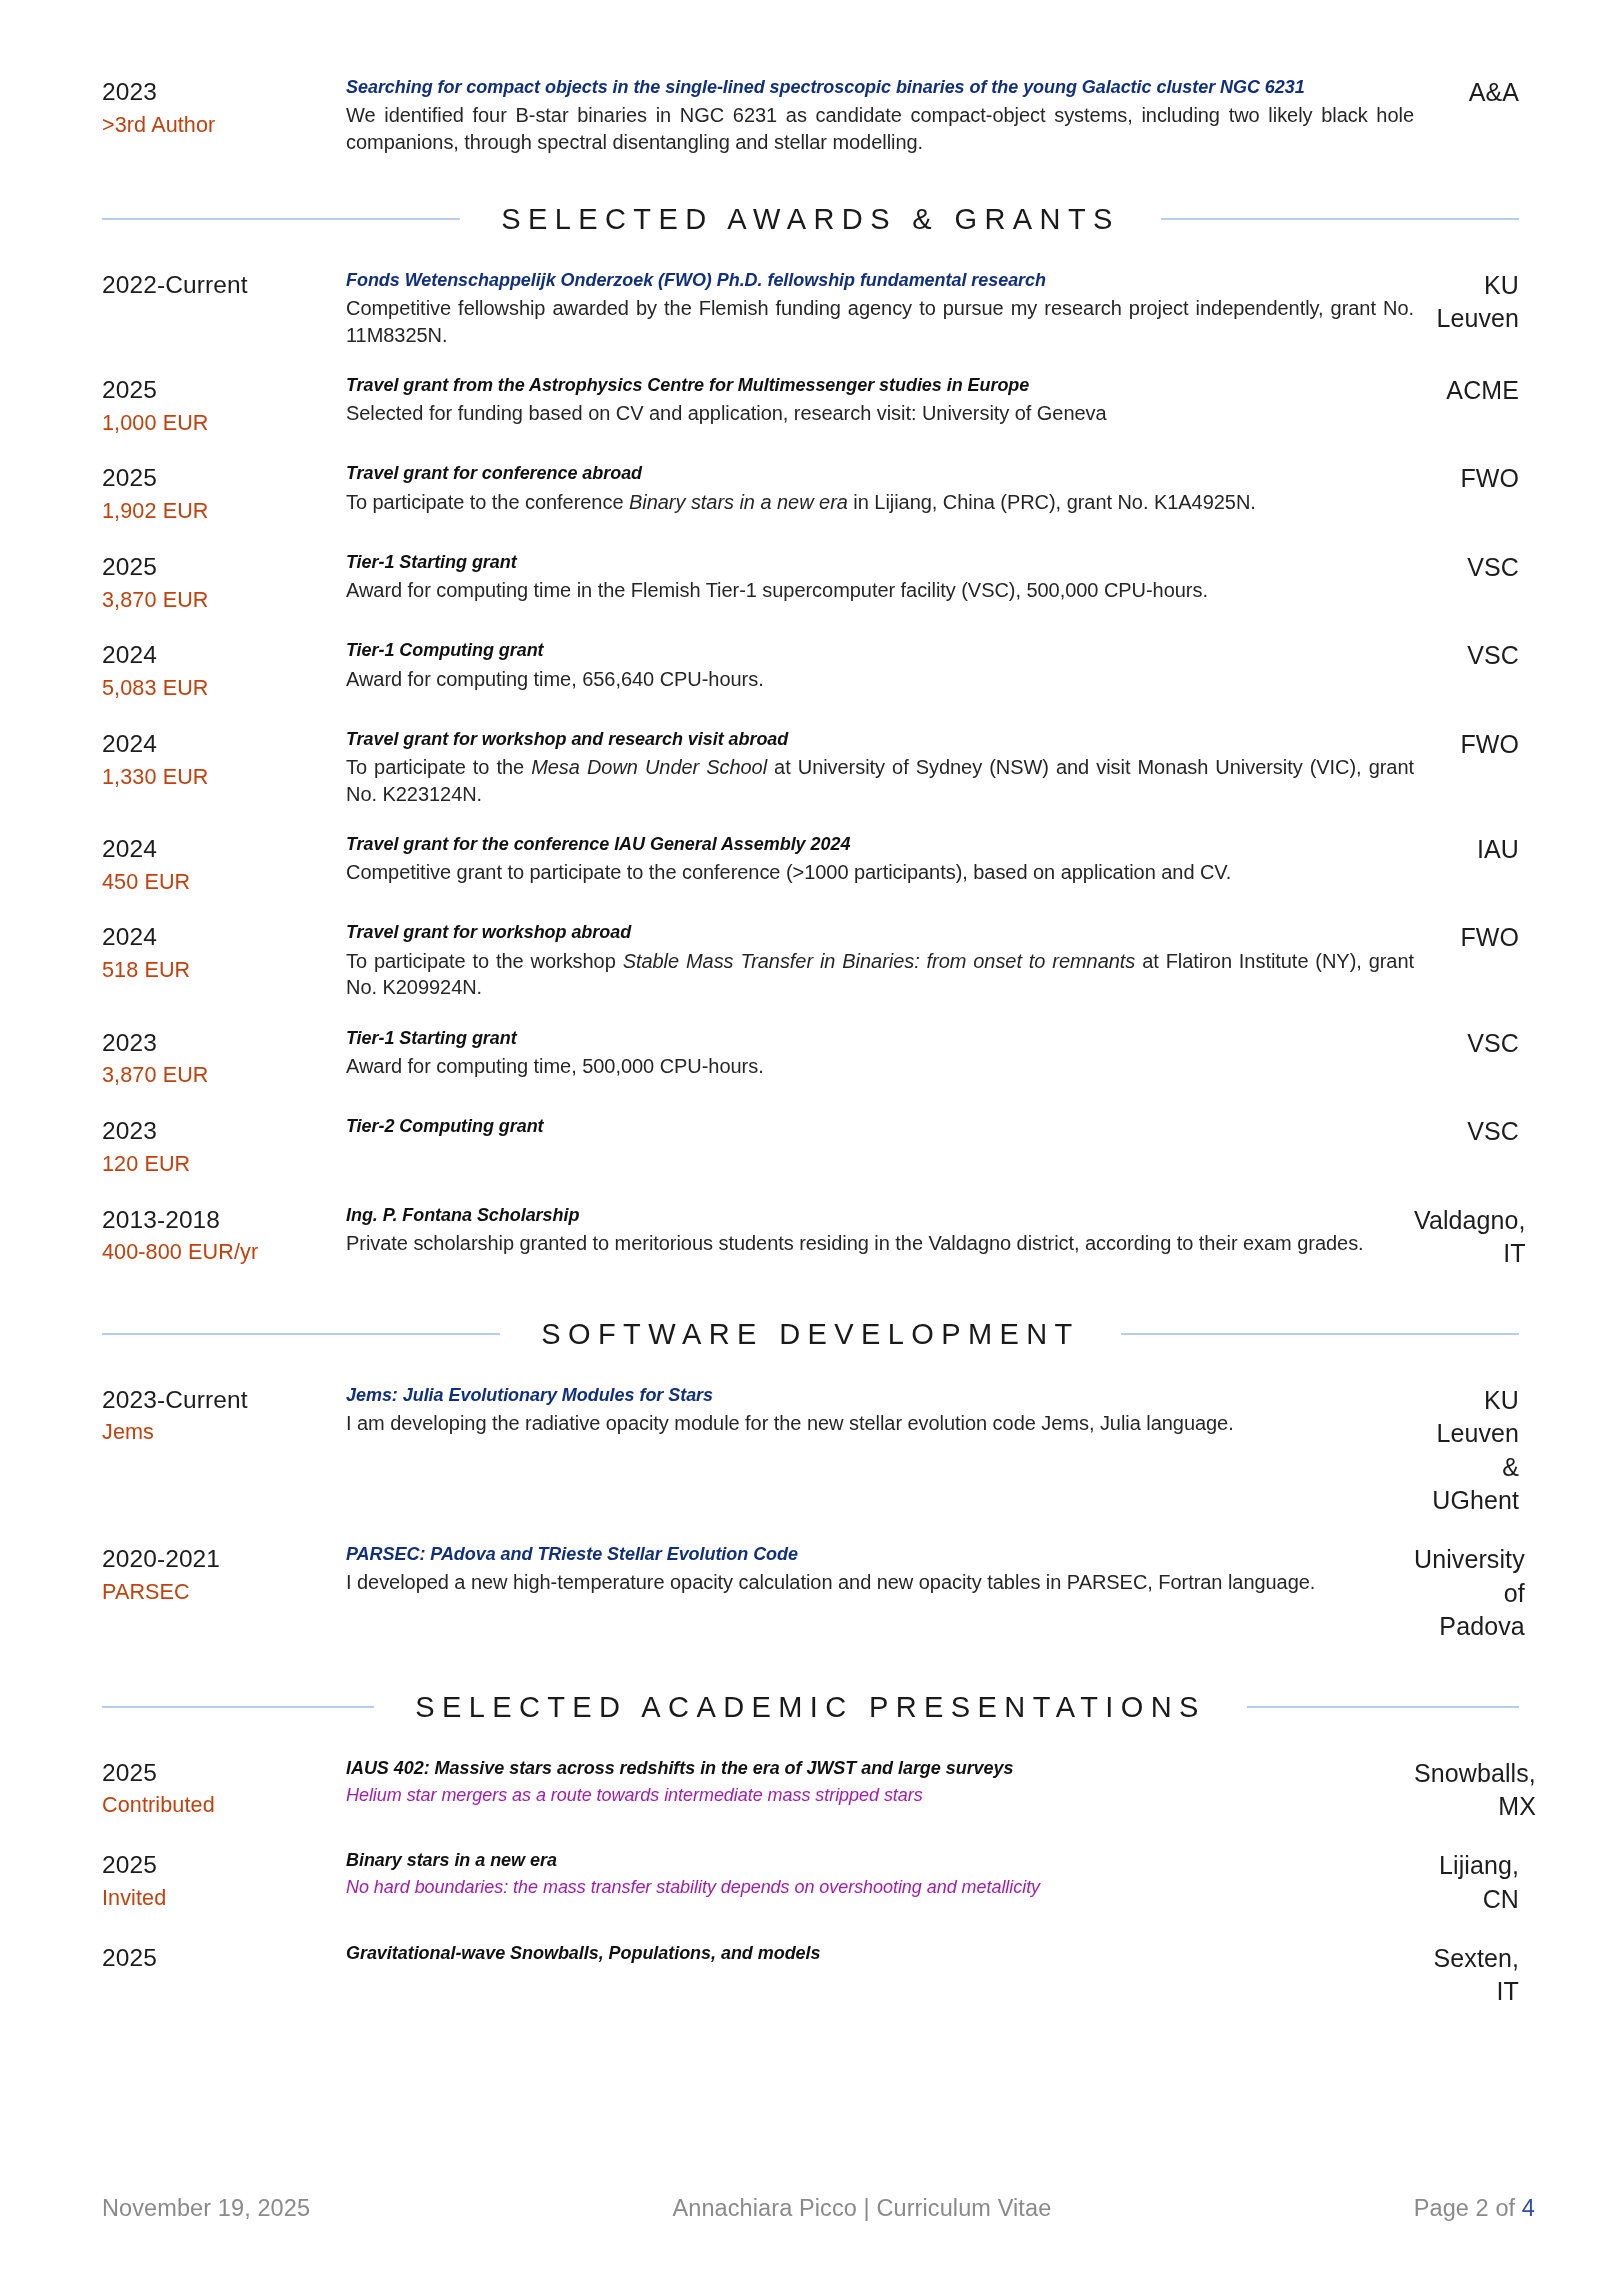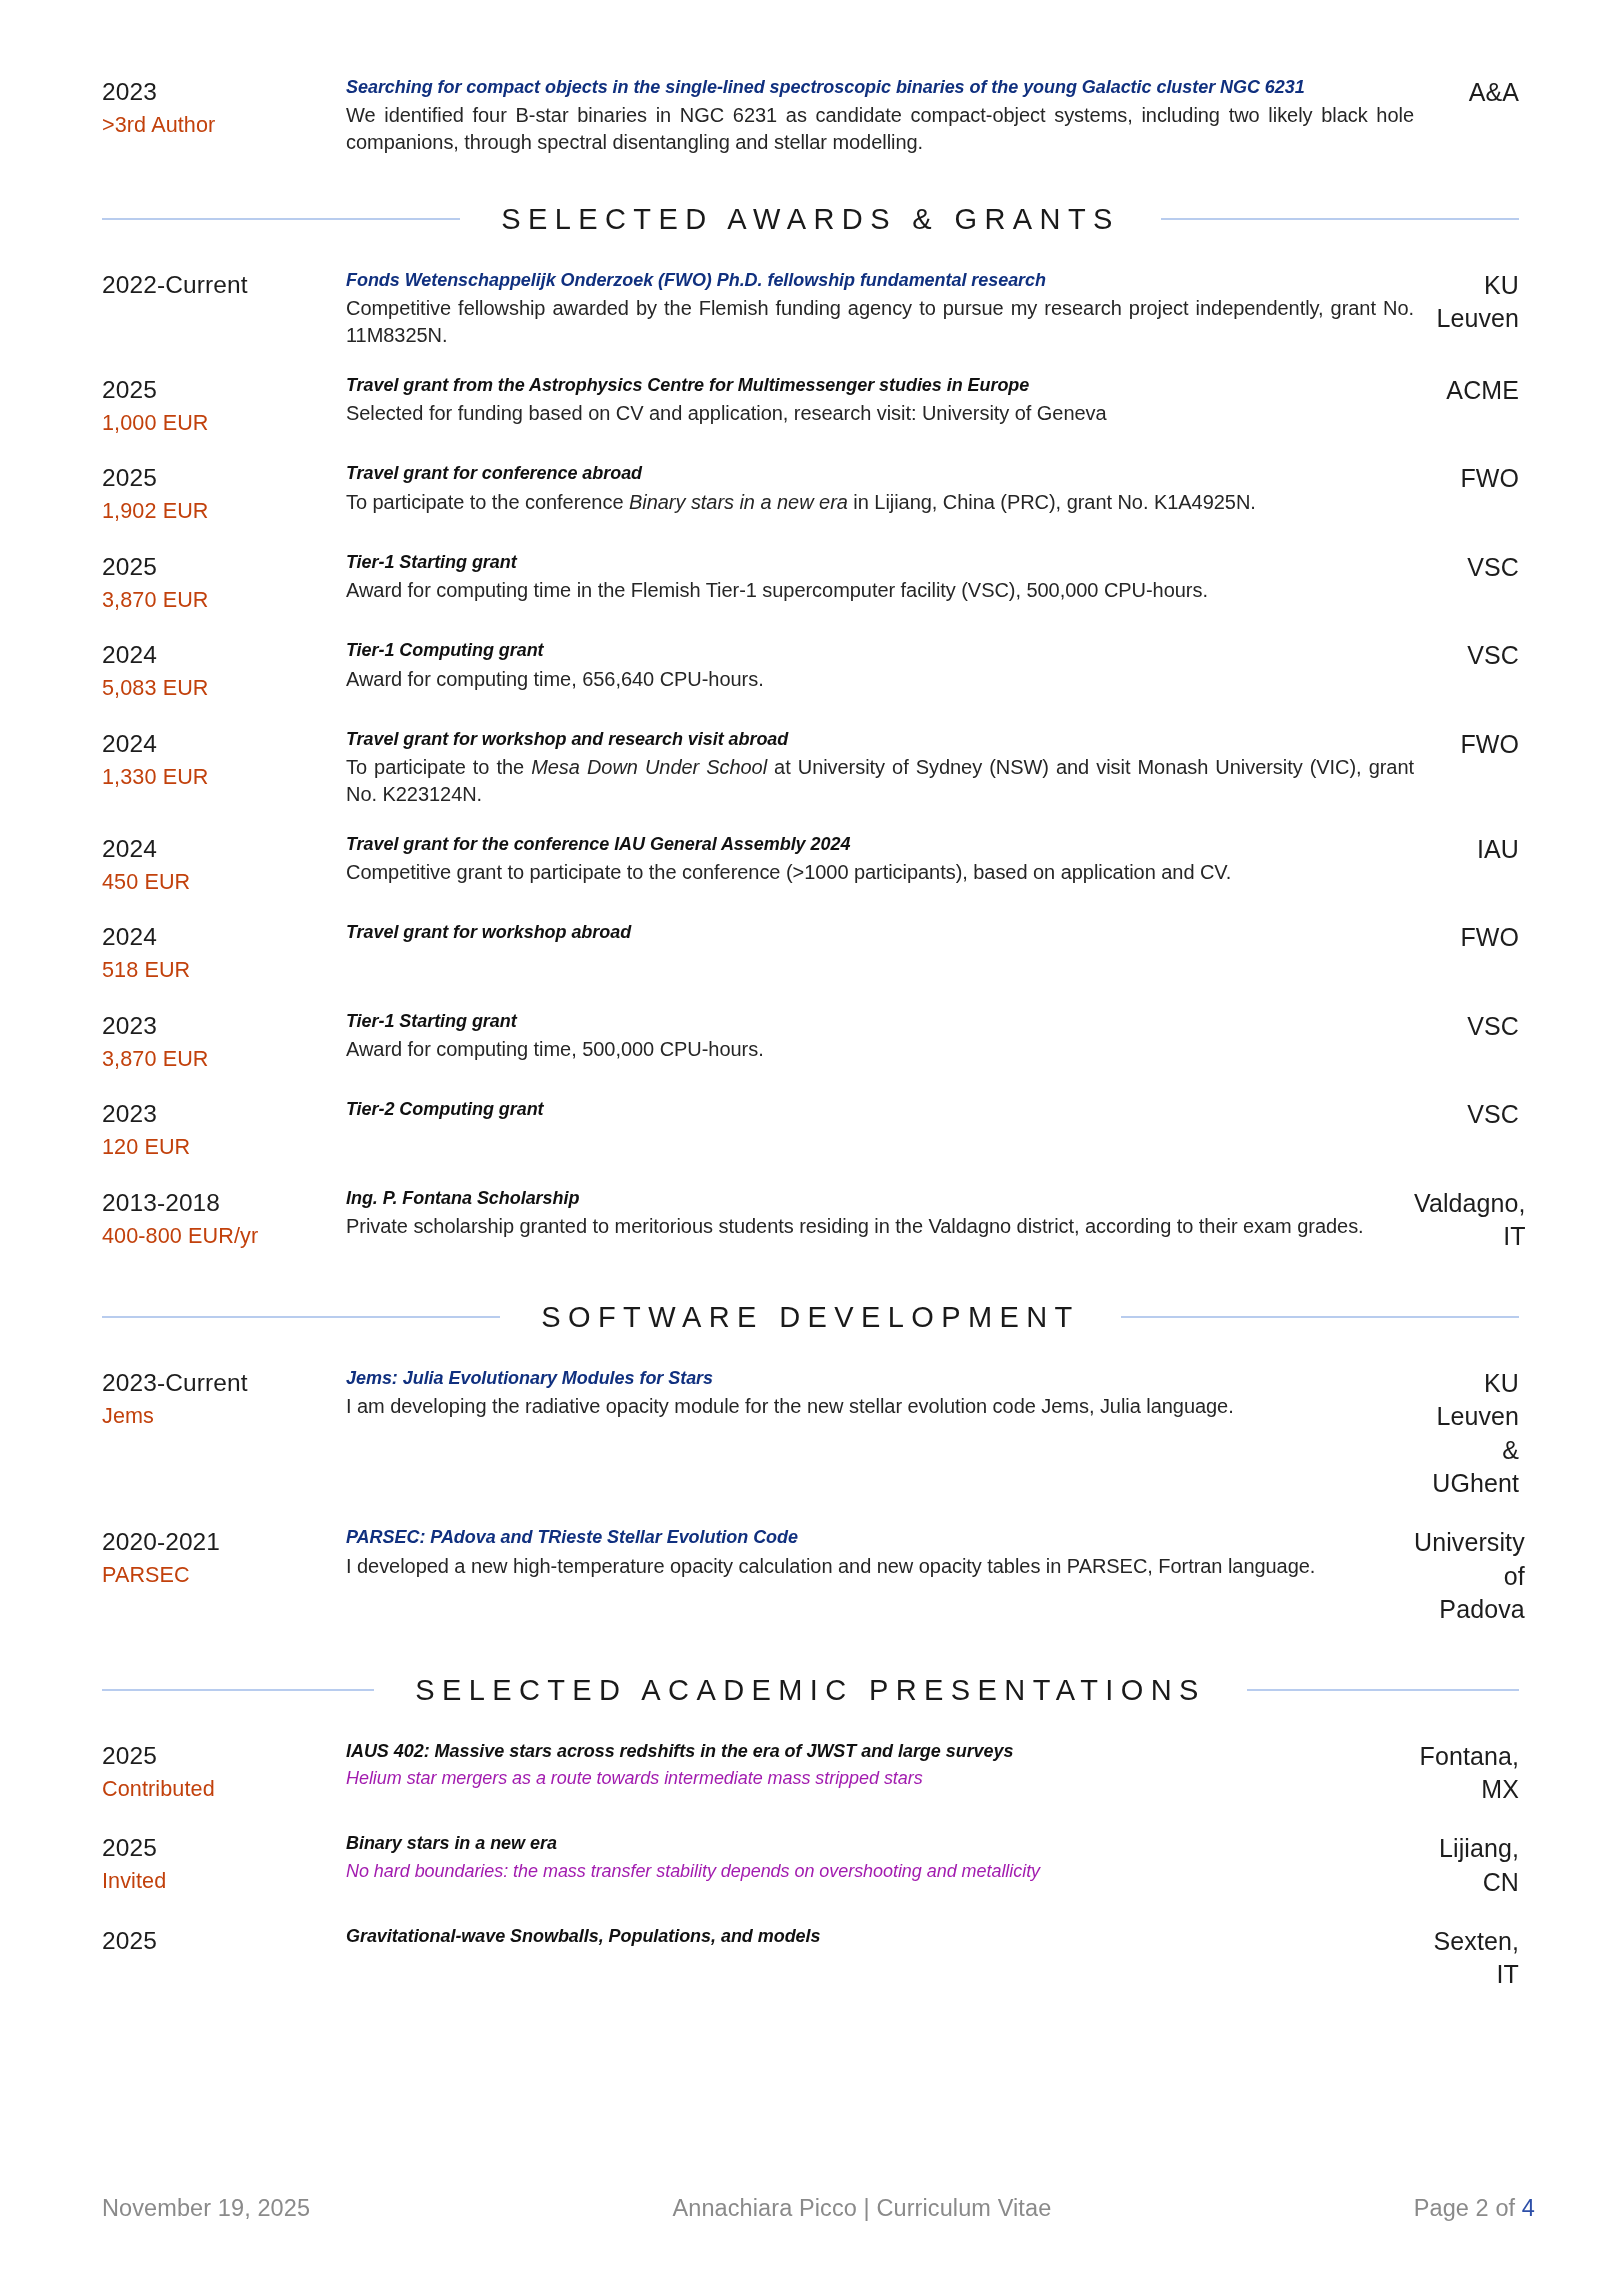--- a/index.html
+++ b/index.html
@@ -211,20 +211,21 @@
           <div class="etitle">Travel grant for the conference IAU General Assembly 2024</div>
           <div class="edesc">Competitive grant to participate to the conference (&gt;1000 participants), based on application and CV.</div>
         </div>
         <div class="right">IAU</div>
       </div>
       <div class="entry">
         <div class="side"><span>2024</span><span class="sub">518 EUR</span></div>
         <div></div>
         <div class="body-col">
           <div class="etitle">Travel grant for workshop abroad</div>
+          <div class="edesc">To participate to the workshop <i>Stable Mass Transfer in Binaries: from onset to remnants</i> at Flatiron Institute (NY), grant No. K209924N.</div>
         </div>
         <div class="right">FWO</div>
       </div>
       <div class="entry">
         <div class="side"><span>2023</span><span class="sub">3,870 EUR</span></div>
         <div></div>
         <div class="body-col">
           <div class="etitle">Tier-1 Starting grant</div>
           <div class="edesc">Award for computing time, 500,000 CPU-hours.</div>
         </div>
@@ -287,21 +288,21 @@
   </div>
 
   <div id="presentations-list">
       <div class="entry">
         <div class="side"><span>2025</span><span class="sub">Contributed</span></div>
         <div></div>
         <div class="body-col">
           <div class="etitle">IAUS 402: Massive stars across redshifts in the era of JWST and large surveys</div>
           <div class="esub-italic">Helium star mergers as a route towards intermediate mass stripped stars</div>
         </div>
-        <div class="right">Fontana,
+        <div class="right">Snowballs,
 MX</div>
       </div>
       <div class="entry">
         <div class="side"><span>2025</span><span class="sub">Invited</span></div>
         <div></div>
         <div class="body-col">
           <div class="etitle">Binary stars in a new era</div>
           <div class="esub-italic">No hard boundaries: the mass transfer stability depends on overshooting and metallicity</div>
         </div>
         <div class="right">Lijiang, CN</div>

